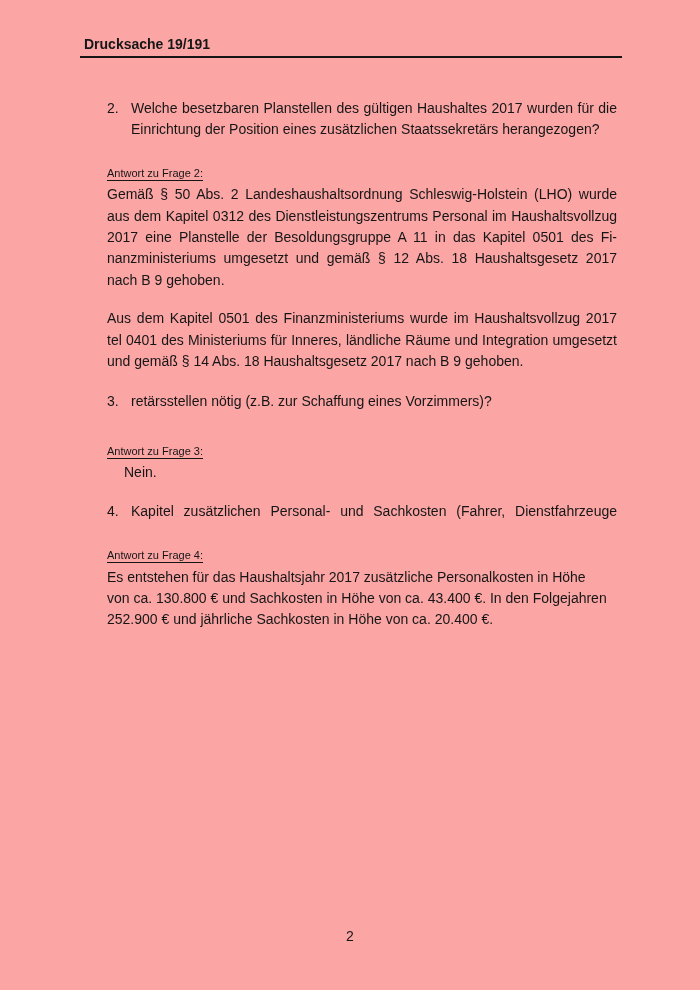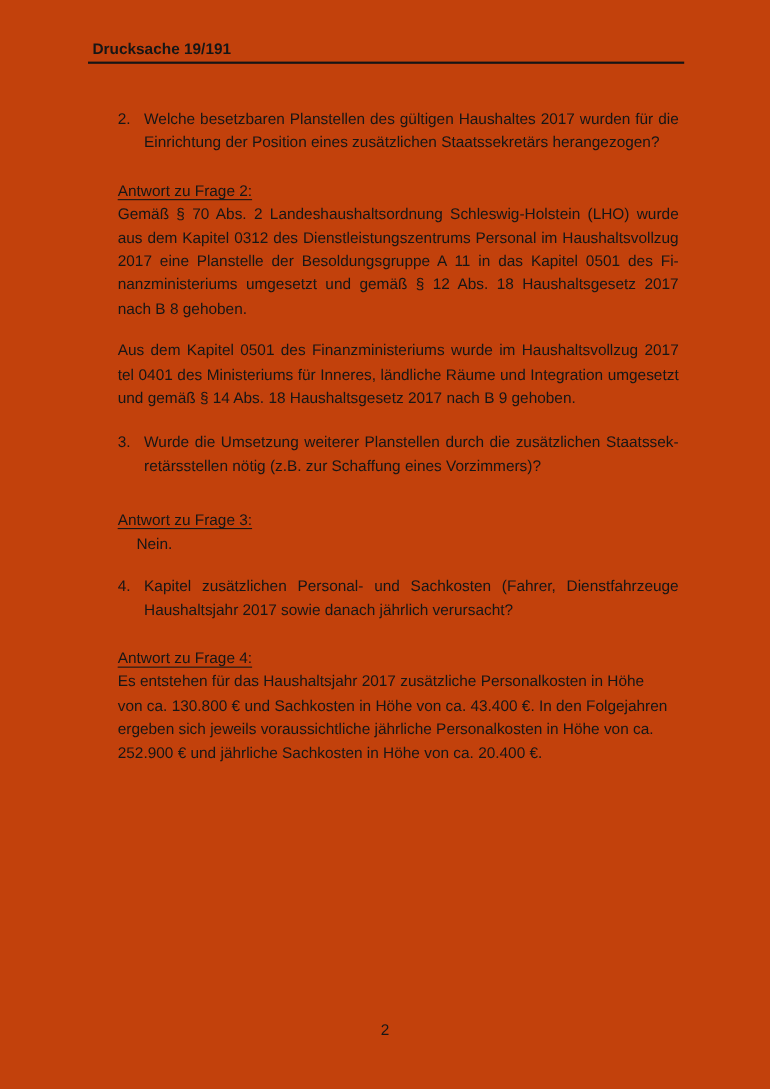--- a/index.html
+++ b/index.html
@@ -6,21 +6,21 @@
   body {
     width: 700px; height: 990px;
     background: #ffffff;
     font-family: "Liberation Sans", sans-serif;
     color: #161616;
     -webkit-font-smoothing: antialiased;
   }
   .page {
     position: relative;
     width: 700px; height: 990px;
-    background: #c2410c;
+    background: #fca5a5;
     overflow: hidden;
   }
   
   .header-doc {
     position: absolute; left: 84px; top: 36px;
     font-size: 14px; font-weight: bold; line-height: 16px;
     white-space: nowrap;
   }
   .header-parl {
     position: absolute; left: 254px; top: 36px;
@@ -44,21 +44,21 @@
   }
   .line.j { text-align: justify; text-align-last: justify; }
   .line.j.last { text-align: left; text-align-last: left; }
   .question { display: flex; }
   .qnum {
     flex: 0 0 24px;
     font-size: 14px; line-height: 21.4px;
   }
   .qbody { flex: 1 1 auto; min-width: 0; }
   .answer-label {
-    font-size: 14px; line-height: 21.4px;
+    font-size: 11px; line-height: 21.4px;
     text-decoration: underline;
     text-underline-offset: 2.5px;
     white-space: nowrap;
   }
   
   .b-q2   { margin-top: 0; }
   .b-a2l  { margin-top: 22px; }
   .b-a2p1 { margin-top: 0; }
   .b-a2p2 { margin-top: 17px; }
   .b-q3   { margin-top: 19px; }
@@ -89,61 +89,58 @@
       <div class="qnum">2.</div>
       <div class="qbody">
           <div class="line j">Welche besetzbaren Planstellen des gültigen Haushaltes 2017 wurden für die</div>
           <div class="line j last">Einrichtung der Position eines zusätzlichen Staatssekretärs herangezogen?</div>
         </div>
     </div>
 
     <div class="answer-label b-a2l">Antwort zu Frage 2:</div>
 
     <div class="paragraph b-a2p1">
-        <div class="line j">Gemäß § 70 Abs. 2 Landeshaushaltsordnung Schleswig-Holstein (LHO) wurde</div>
+        <div class="line j">Gemäß § 50 Abs. 2 Landeshaushaltsordnung Schleswig-Holstein (LHO) wurde</div>
         <div class="line j">aus dem Kapitel 0312 des Dienstleistungszentrums Personal im Haushaltsvollzug</div>
         <div class="line j">2017 eine Planstelle der Besoldungsgruppe A 11 in das Kapitel 0501 des Fi-</div>
         <div class="line j">nanzministeriums umgesetzt und gemäß § 12 Abs. 18 Haushaltsgesetz 2017</div>
-        <div class="line j last">nach B 8 gehoben.</div>
+        <div class="line j last">nach B 9 gehoben.</div>
       </div>
 
     <div class="paragraph b-a2p2">
         <div class="line j">Aus dem Kapitel 0501 des Finanzministeriums wurde im Haushaltsvollzug 2017</div>
         <div class="line j">tel 0401 des Ministeriums für Inneres, ländliche Räume und Integration umgesetzt</div>
         <div class="line j last">und gemäß § 14 Abs. 18 Haushaltsgesetz 2017 nach B 9 gehoben.</div>
       </div>
 
     <div class="question b-q3">
       <div class="qnum">3.</div>
       <div class="qbody">
-          <div class="line j">Wurde die Umsetzung weiterer Planstellen durch die zusätzlichen Staatssek-</div>
           <div class="line j last">retärsstellen nötig (z.B. zur Schaffung eines Vorzimmers)?</div>
         </div>
     </div>
 
     <div class="answer-label b-a3l">Antwort zu Frage 3:</div>
 
     <div class="paragraph b-a3t">
         <div class="line last">Nein.</div>
       </div>
 
     <div class="question b-q4">
       <div class="qnum">4.</div>
       <div class="qbody">
           <div class="line j">Kapitel zusätzlichen Personal- und Sachkosten (Fahrer, Dienstfahrzeuge</div>
-          <div class="line j last">Haushaltsjahr 2017 sowie danach jährlich verursacht?</div>
         </div>
     </div>
 
     <div class="answer-label b-a4l">Antwort zu Frage 4:</div>
 
     <div class="paragraph b-a4p">
         <div class="line">Es entstehen für das Haushaltsjahr 2017 zusätzliche Personalkosten in Höhe</div>
         <div class="line">von ca. 130.800 € und Sachkosten in Höhe von ca. 43.400 €. In den Folgejahren</div>
-        <div class="line">ergeben sich jeweils voraussichtliche jährliche Personalkosten in Höhe von ca.</div>
         <div class="line last">252.900 € und jährliche Sachkosten in Höhe von ca. 20.400 €.</div>
       </div>
 
   </div>
 
   <div class="page-number">2</div>
 
 </div>
 
 </body></html>

